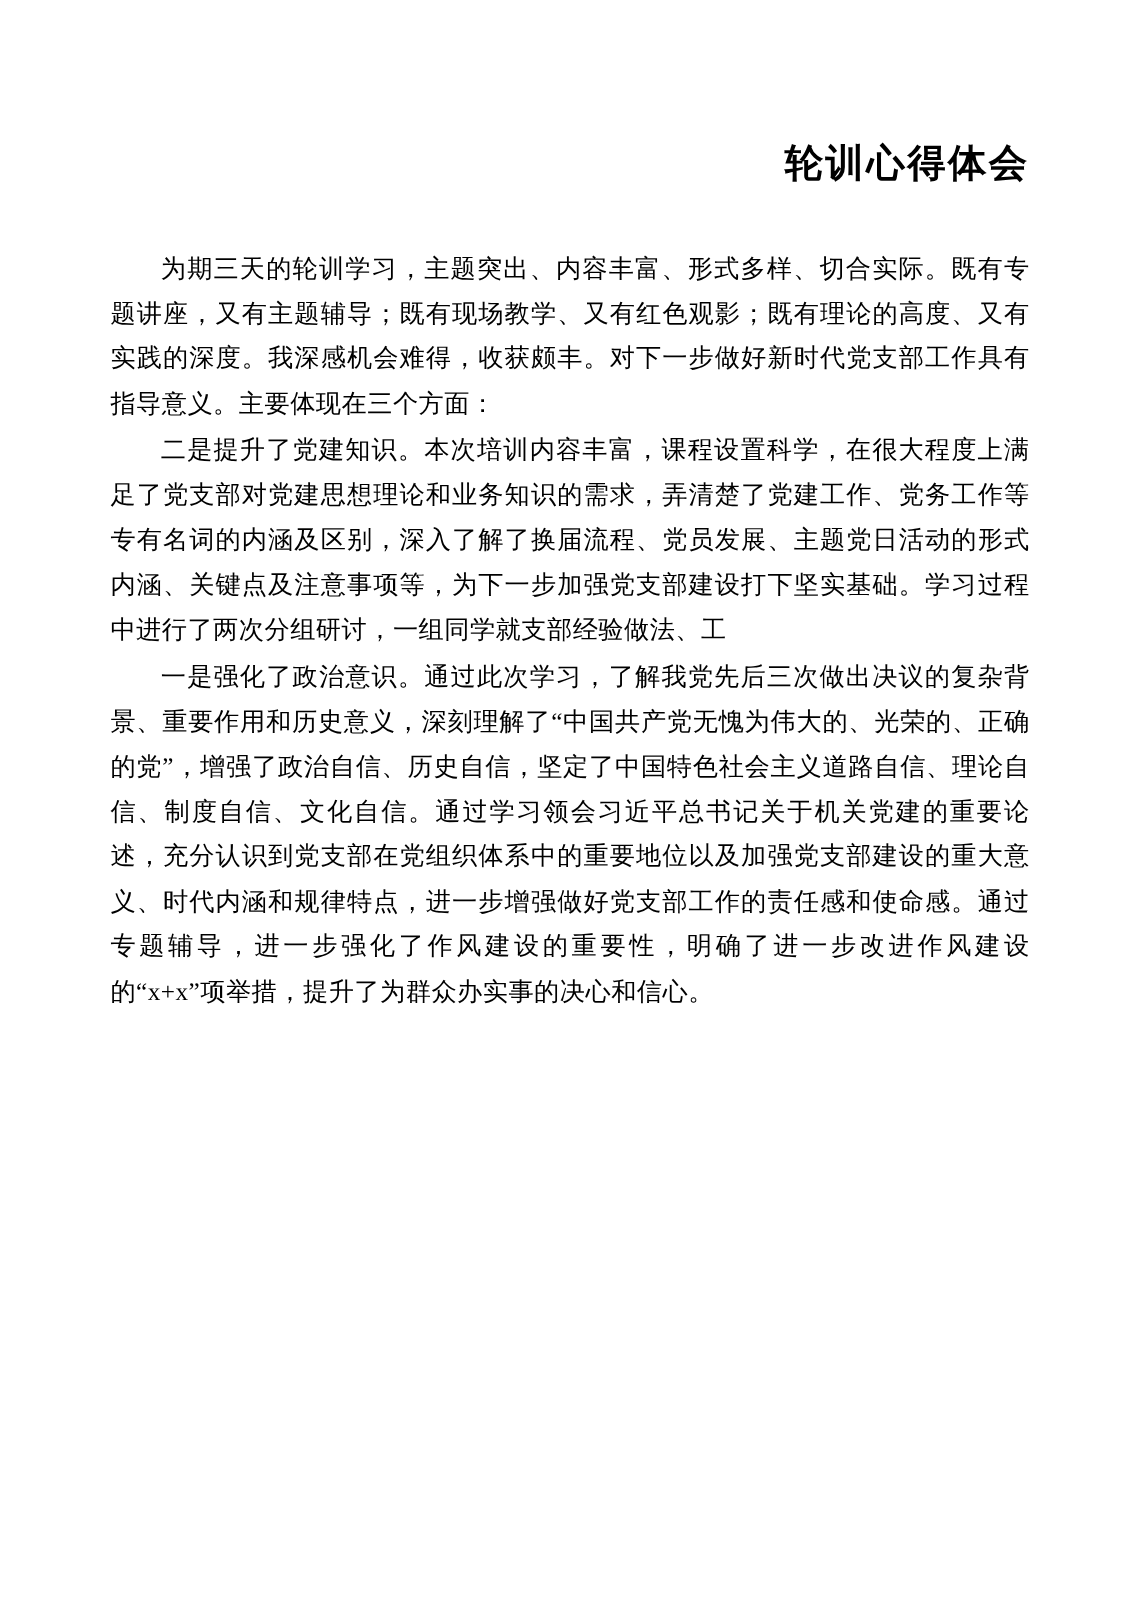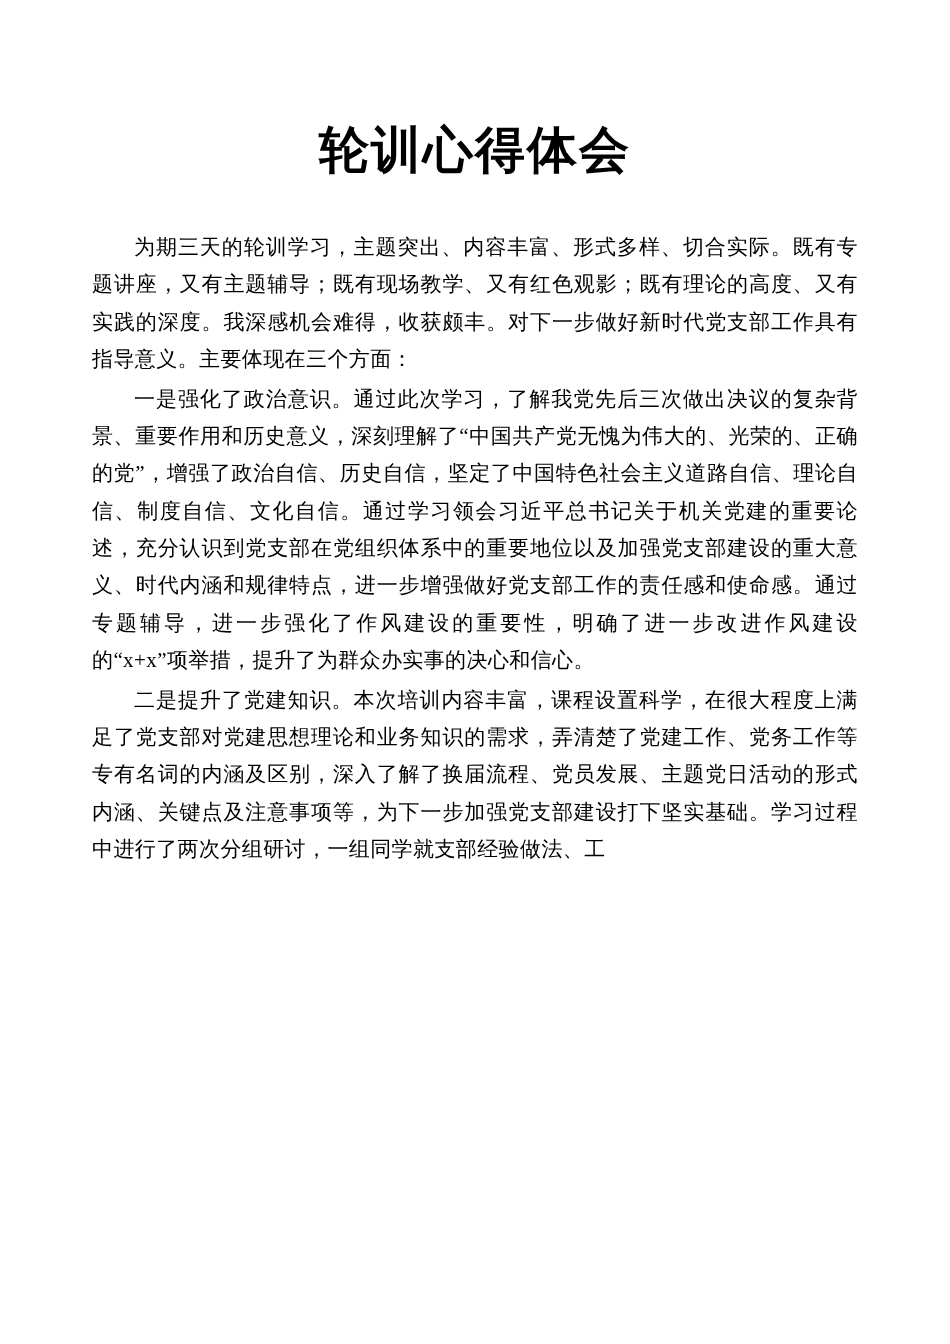--- a/index.html
+++ b/index.html
@@ -16,27 +16,27 @@
   }
   .page {
     box-sizing: border-box;
     width: 950px;
     height: 1344px;
     padding: 118px 92px 60px 92px;
     background: #ffffff;
     position: relative;
   }
   .doc-title {
-    text-align: center;
-    font-size: 50px;
+    text-align: right;
+    font-size: 32px;
     font-weight: bold;
     letter-spacing: 2px;
     line-height: 1.3;
     margin: 0 0 46px 0;
-    font-family: Liberation Serif, serif;
+    font-family: Liberation Mono, monospace;
   }
   .body-text {
     font-size: 21px;
     line-height: 1.78;
     text-align: justify;
     text-justify: inter-ideograph;
     letter-spacing: 0.4px;
   }
   .para {
     margin: 0 0 2px 0;
@@ -44,16 +44,16 @@
     white-space: pre-wrap;
   }
 </style>
 </head>
 <body>
 
 <div class="page">
   <h1 class="doc-title">轮训心得体会</h1>
   <div class="body-text">
     <p class="para">为期三天的轮训学习，主题突出、内容丰富、形式多样、切合实际。既有专题讲座，又有主题辅导；既有现场教学、又有红色观影；既有理论的高度、又有实践的深度。我深感机会难得，收获颇丰。对下一步做好新时代党支部工作具有指导意义。主要体现在三个方面：</p>
+    <p class="para">二是提升了党建知识。本次培训内容丰富，课程设置科学，在很大程度上满足了党支部对党建思想理论和业务知识的需求，弄清楚了党建工作、党务工作等专有名词的内涵及区别，深入了解了换届流程、党员发展、主题党日活动的形式内涵、关键点及注意事项等，为下一步加强党支部建设打下坚实基础。学习过程中进行了两次分组研讨，一组同学就支部经验做法、工</p>
     <p class="para">一是强化了政治意识。通过此次学习，了解我党先后三次做出决议的复杂背景、重要作用和历史意义，深刻理解了“中国共产党无愧为伟大的、光荣的、正确的党”，增强了政治自信、历史自信，坚定了中国特色社会主义道路自信、理论自信、制度自信、文化自信。通过学习领会习近平总书记关于机关党建的重要论述，充分认识到党支部在党组织体系中的重要地位以及加强党支部建设的重大意义、时代内涵和规律特点，进一步增强做好党支部工作的责任感和使命感。通过专题辅导，进一步强化了作风建设的重要性，明确了进一步改进作风建设的“x+x”项举措，提升了为群众办实事的决心和信心。</p>
-    <p class="para">二是提升了党建知识。本次培训内容丰富，课程设置科学，在很大程度上满足了党支部对党建思想理论和业务知识的需求，弄清楚了党建工作、党务工作等专有名词的内涵及区别，深入了解了换届流程、党员发展、主题党日活动的形式内涵、关键点及注意事项等，为下一步加强党支部建设打下坚实基础。学习过程中进行了两次分组研讨，一组同学就支部经验做法、工</p>
   </div>
 </div>
 
 </body></html>

